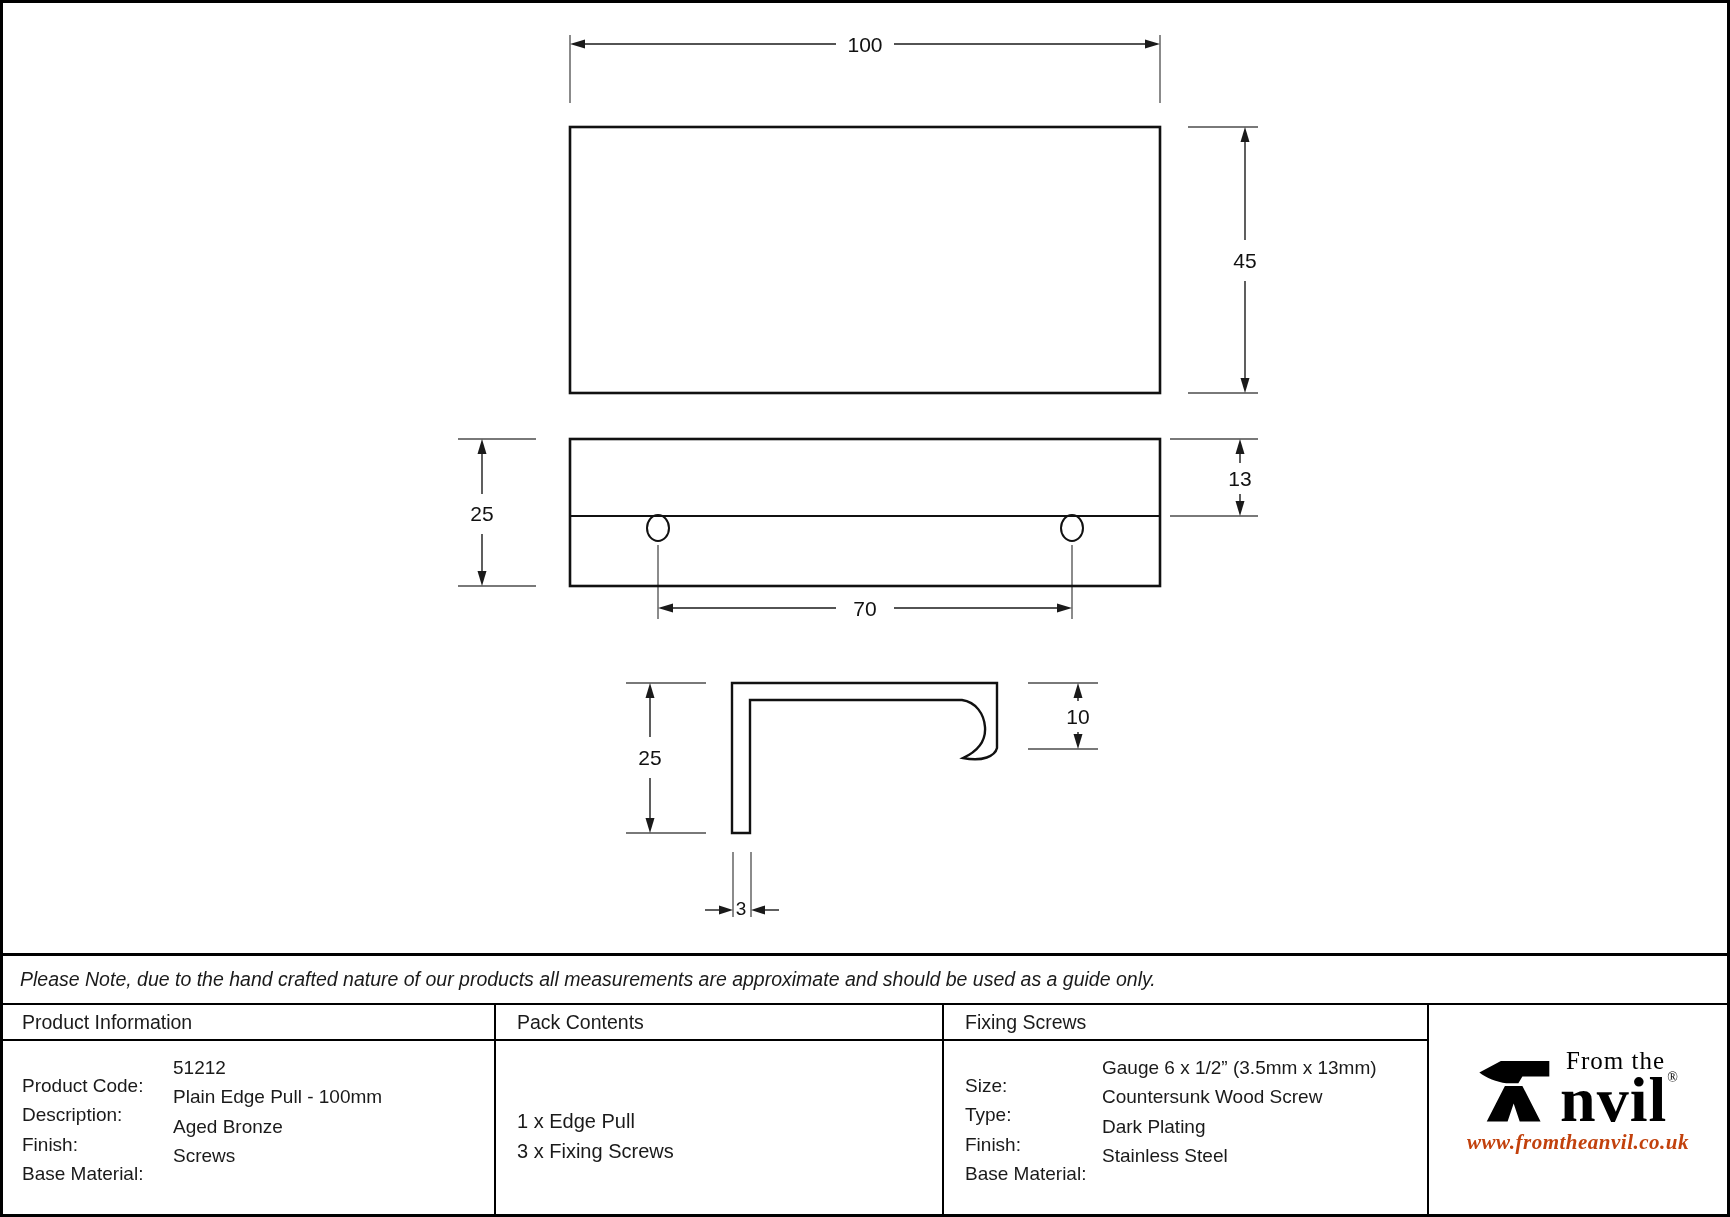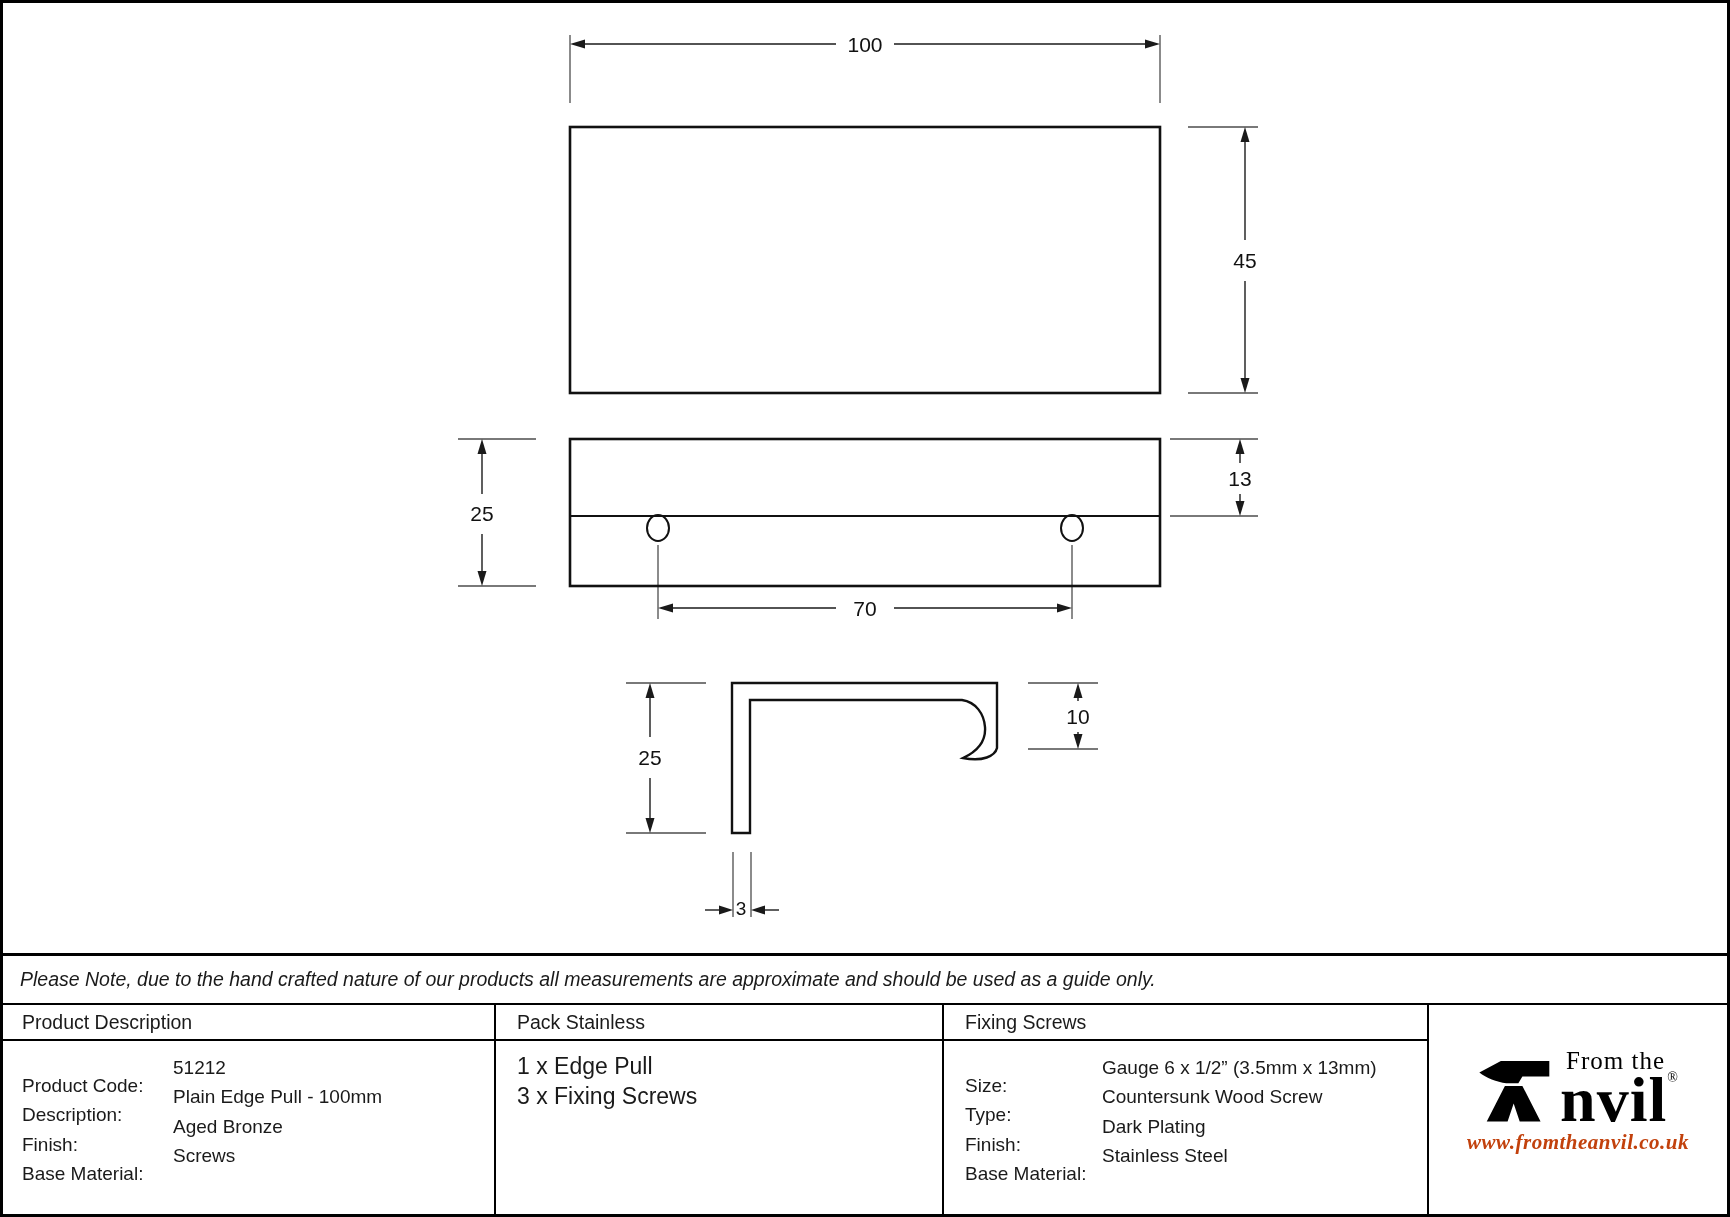--- a/index.html
+++ b/index.html
@@ -18,21 +18,21 @@
     position:absolute;left:0;top:953px;width:1730px;height:52px;box-sizing:border-box;
     border-top:3px solid #000;border-bottom:2px solid #000;
     display:flex;align-items:center;padding-left:20px;font-size:19.5px;font-style:italic;
   }
   .vline{position:absolute;top:1005px;bottom:0;width:2px;background:#000;z-index:5;}
   .header-underline{position:absolute;left:0;top:1039px;width:1428px;height:2px;background:#000;z-index:5;}
   .col-header{position:absolute;top:1005px;height:34px;display:flex;align-items:center;font-size:19.5px;}
   .kv-block{position:absolute;top:1053px;font-size:19px;}
   .kv-row{display:flex;height:29.5px;align-items:center;}
   .kv-label{flex:0 0 auto;margin-top:36px;}
-  .list-block{position:absolute;top:1051px;font-size:23px;}
+  .list-block{position:absolute;top:1106px;font-size:20px;}
   .list-row{height:30px;display:flex;align-items:center;}
   .pi-label{width:151px;}
   .fs-label{width:137px;}
   .logo-cell{
     position:absolute;left:1428px;top:1005px;width:300px;height:210px;
     display:flex;flex-direction:column;align-items:center;justify-content:center;
     padding-bottom:18px;box-sizing:border-box;
   }
   .logo-main{display:flex;align-items:flex-end;}
   .logo-right{display:flex;flex-direction:column;align-items:flex-start;margin-left:8px;}
@@ -146,22 +146,22 @@
 
   <div class="note-row">
     <span>Please Note, due to the hand crafted nature of our products all measurements are approximate and should be used as a guide only.</span>
   </div>
 
   <div class="vline" style="left:494px"></div>
   <div class="vline" style="left:942px"></div>
   <div class="vline" style="left:1427px"></div>
   <div class="header-underline"></div>
 
-  <div class="col-header" style="left:22px">Product Description</div>
-  <div class="col-header" style="left:517px">Pack Stainless</div>
+  <div class="col-header" style="left:22px">Product Information</div>
+  <div class="col-header" style="left:517px">Pack Contents</div>
   <div class="col-header" style="left:965px">Fixing Screws</div>
 
   <div class="kv-block" style="left:22px">
     <div class="kv-row">
       <span class="kv-label pi-label">Product Code:</span>
       <span>51212</span>
     </div>
     <div class="kv-row">
       <span class="kv-label pi-label">Description:</span>
       <span>Plain Edge Pull - 100mm</span>

